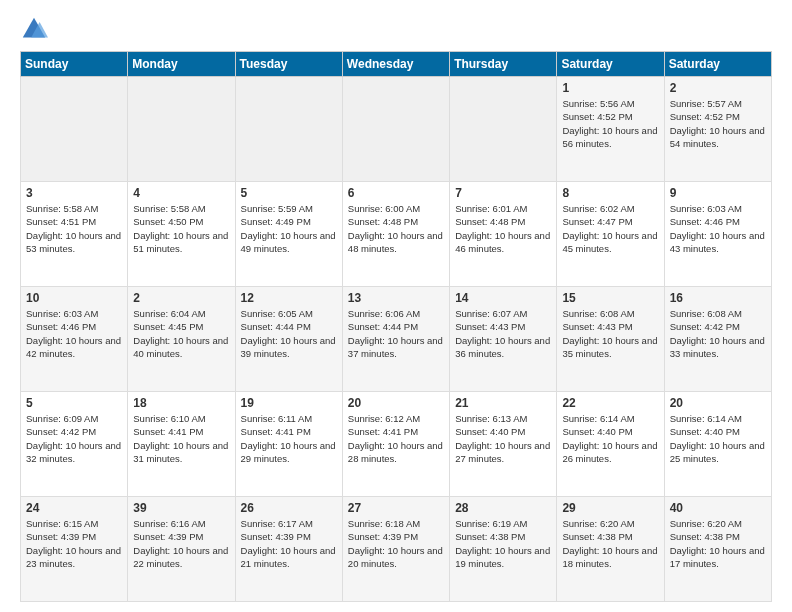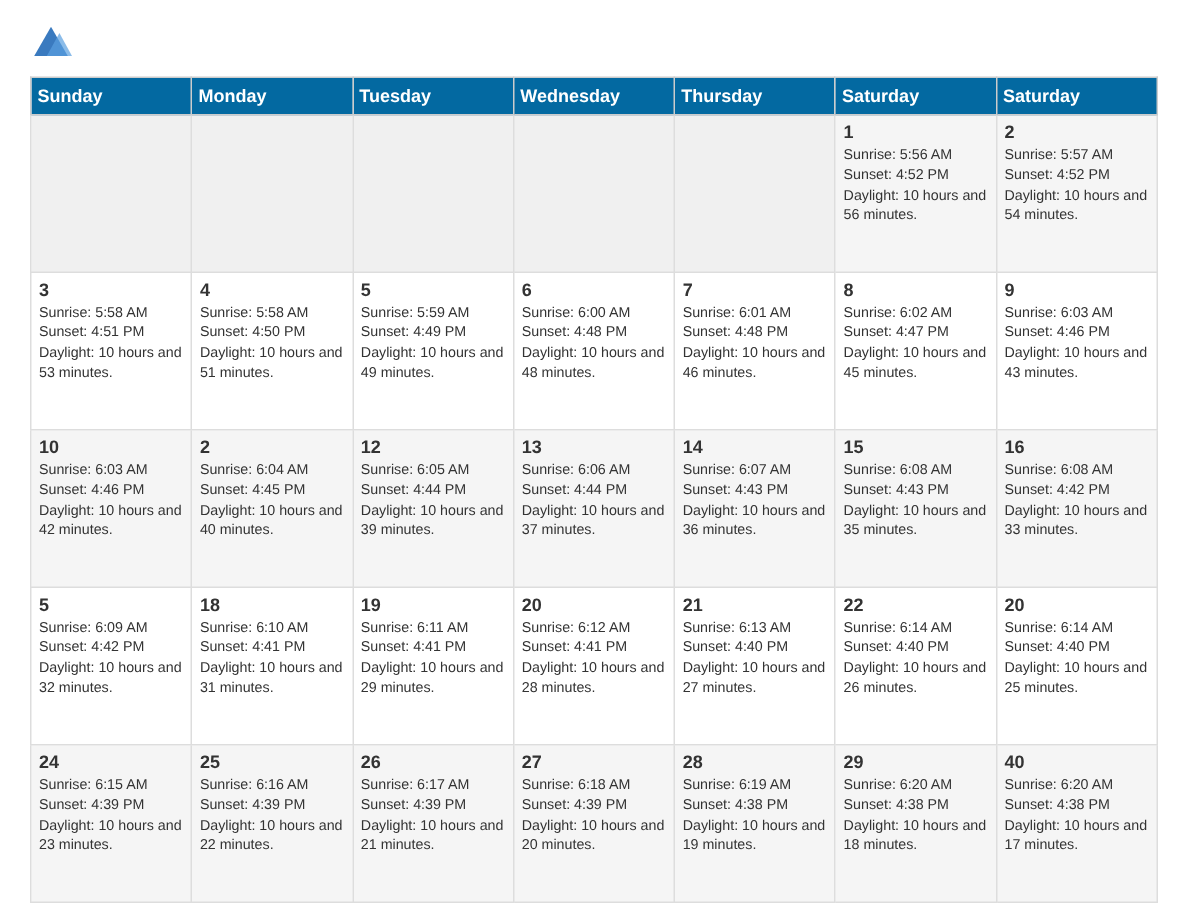--- a/index.html
+++ b/index.html
@@ -242,21 +242,21 @@
             <span class="day-num">20</span>
             <div class="day-info">Sunrise: 6:14 AM<br>Sunset: 4:40 PM<br>Daylight: 10 hours and 25 minutes.</div>
           </td>
         </tr>
         <tr>
           <td>
             <span class="day-num">24</span>
             <div class="day-info">Sunrise: 6:15 AM<br>Sunset: 4:39 PM<br>Daylight: 10 hours and 23 minutes.</div>
           </td>
           <td>
-            <span class="day-num">25</span>
+            <span class="day-num">39</span>
             <div class="day-info">Sunrise: 6:16 AM<br>Sunset: 4:39 PM<br>Daylight: 10 hours and 22 minutes.</div>
           </td>
           <td>
             <span class="day-num">26</span>
             <div class="day-info">Sunrise: 6:17 AM<br>Sunset: 4:39 PM<br>Daylight: 10 hours and 21 minutes.</div>
           </td>
           <td>
             <span class="day-num">27</span>
             <div class="day-info">Sunrise: 6:18 AM<br>Sunset: 4:39 PM<br>Daylight: 10 hours and 20 minutes.</div>
           </td>

